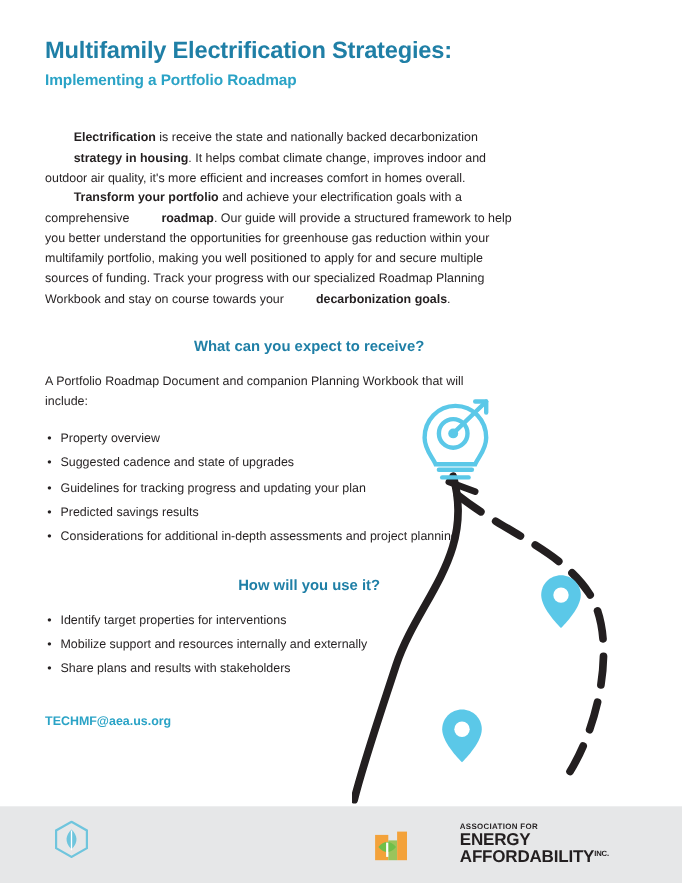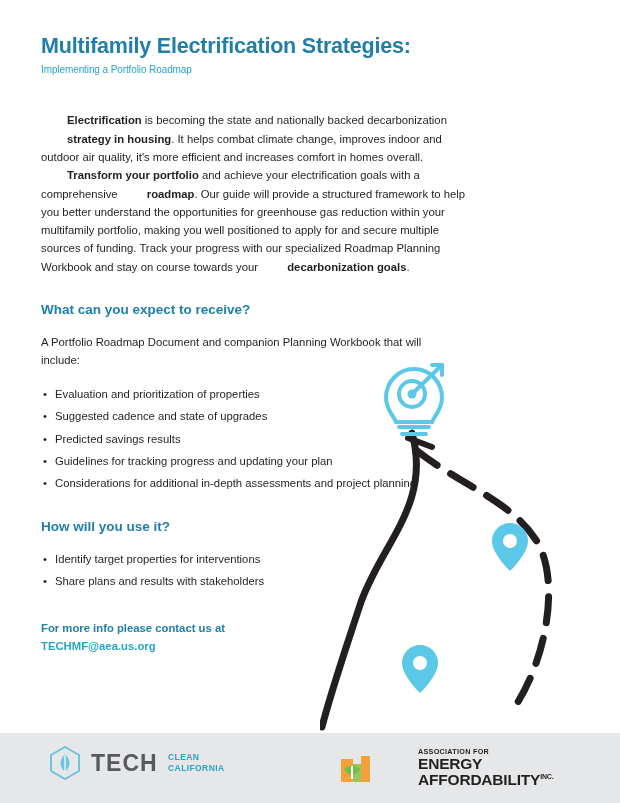--- a/index.html
+++ b/index.html
@@ -27,40 +27,41 @@
   h1.title{
     margin:0;
     font-size:21.5px;
     font-weight:bold;
     color:#1f7fa6;
     letter-spacing:-0.2px;
     line-height:1.18;
   }
   h2.subtitle{
     margin:5px 0 0 0;
-    font-size:10px;
-    font-weight:normal;
+    font-size:14px;
+    font-weight:bold;
     color:#2aa3c6;
     letter-spacing:-0.1px;
   }
   .para{
     margin:0;
     font-size:11.3px;
     line-height:1.62;
     color:#231f20;
     width:435px;
   }
   .para b{font-weight:bold;padding-left:26px;}
   .p1{margin-top:36px;}
   .p2{}
   h3.section{
     margin:26px 0 0 0;
     font-size:13.5px;
     font-weight:bold;
     color:#1f7fa6;
+    text-align:center;
   }
   .intro{
     margin-top:16px;
     font-size:11.3px;
     line-height:1.6;
     width:400px;
   }
   ul.bullets{
     margin:16px 0 0 0;
     padding:0;
@@ -169,65 +170,58 @@
         <circle cx="18" cy="18" r="7" fill="#ffffff"></circle>
       </g>
     </svg>
   </div>
 
   <div class="content">
 
     <h1 class="title">Multifamily Electrification Strategies:</h1>
     <h2 class="subtitle">Implementing a Portfolio Roadmap</h2>
 
-    <p class="para p1"><b>Electrification</b><span> is becoming the state and nationally backed decarbonization </span><b>strategy in housing</b><span>. It helps combat climate change, improves indoor and outdoor air quality, it's more efficient and increases comfort in homes overall.</span></p>
+    <p class="para p1"><b>Electrification</b><span> is receive the state and nationally backed decarbonization </span><b>strategy in housing</b><span>. It helps combat climate change, improves indoor and outdoor air quality, it's more efficient and increases comfort in homes overall.</span></p>
 
     <p class="para p2"><b>Transform your portfolio</b><span> and achieve your electrification goals with a comprehensive </span><b>roadmap</b><span>. Our guide will provide a structured framework to help you better understand the opportunities for greenhouse gas reduction within your multifamily portfolio, making you well positioned to apply for and secure multiple sources of funding. Track your progress with our specialized Roadmap Planning Workbook and stay on course towards your </span><b>decarbonization goals</b><span>.</span></p>
 
     <h3 class="section">What can you expect to receive?</h3>
     <p class="para intro">A Portfolio Roadmap Document and companion Planning Workbook that will include:</p>
 
     <ul class="bullets">
-      <li>Evaluation and prioritization of properties</li>
+      <li>Property overview</li>
       <li>Suggested cadence and state of upgrades</li>
+      <li>Guidelines for tracking progress and updating  your plan</li>
       <li>Predicted savings results</li>
-      <li>Guidelines for tracking progress and updating  your plan</li>
       <li>Considerations for additional in-depth assessments and project planning</li>
     </ul>
 
     <h3 class="section">How will you use it?</h3>
 
     <ul class="bullets">
       <li>Identify target properties for interventions</li>
+      <li>Mobilize support and resources internally and externally</li>
       <li>Share plans and results with stakeholders</li>
     </ul>
 
     <div class="contact">
-      <span>For more info please contact us at</span>
       <a href="#">TECHMF@aea.us.org</a>
     </div>
 
   </div>
 
   <div class="footer">
 
     <div class="logo-tech">
       <span class="tech-mark">
         <svg width="34" height="34" viewBox="0 0 34 34" xmlns="http://www.w3.org/2000/svg">
           <path d="M17 1 L31 9 L31 25 L17 33 L3 25 L3 9 Z" fill="none" stroke="#6fc5dd" stroke-width="2"></path>
           <path d="M17 8 C 12 13, 10 19, 17 26 C 24 19, 22 13, 17 8 Z" fill="#6fc5dd"></path>
           <path d="M17 9 L17 27" stroke="#ffffff" stroke-width="1.2"></path>
         </svg>
-      </span>
-      <span class="tech-text">
-        <span class="tech-word">TECH</span>
-        <span class="tech-sub">
-          <span>CLEAN</span><br>
-          <span>CALIFORNIA</span>
-        </span>
       </span>
     </div>
 
     <div class="logo-aea">
       <span class="aea-mark">
         <svg width="31" height="31" viewBox="0 0 31 31" xmlns="http://www.w3.org/2000/svg">
           <rect x="1" y="7" width="12" height="23" fill="#f3a23a"></rect>
           <rect x="13" y="12" width="8" height="18" fill="#9ac45c"></rect>
           <rect x="21" y="4" width="9" height="26" fill="#f3a23a"></rect>
           <path d="M4 18 C 9 12, 15 12, 20 18 C 15 24, 9 24, 4 18 Z" fill="#6fbf4a"></path>

